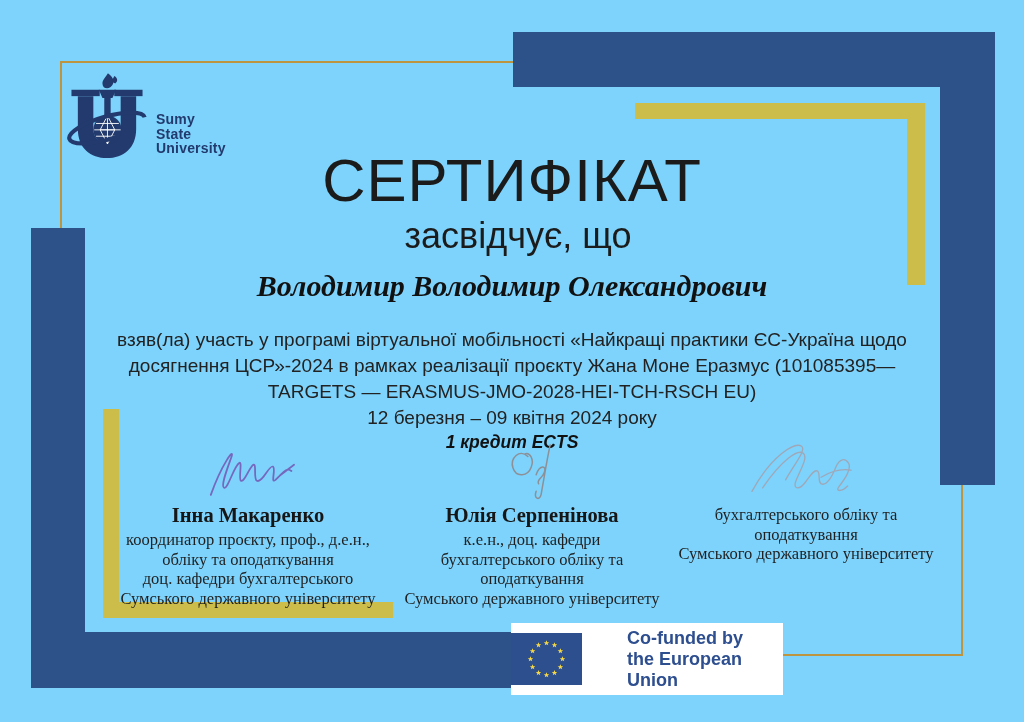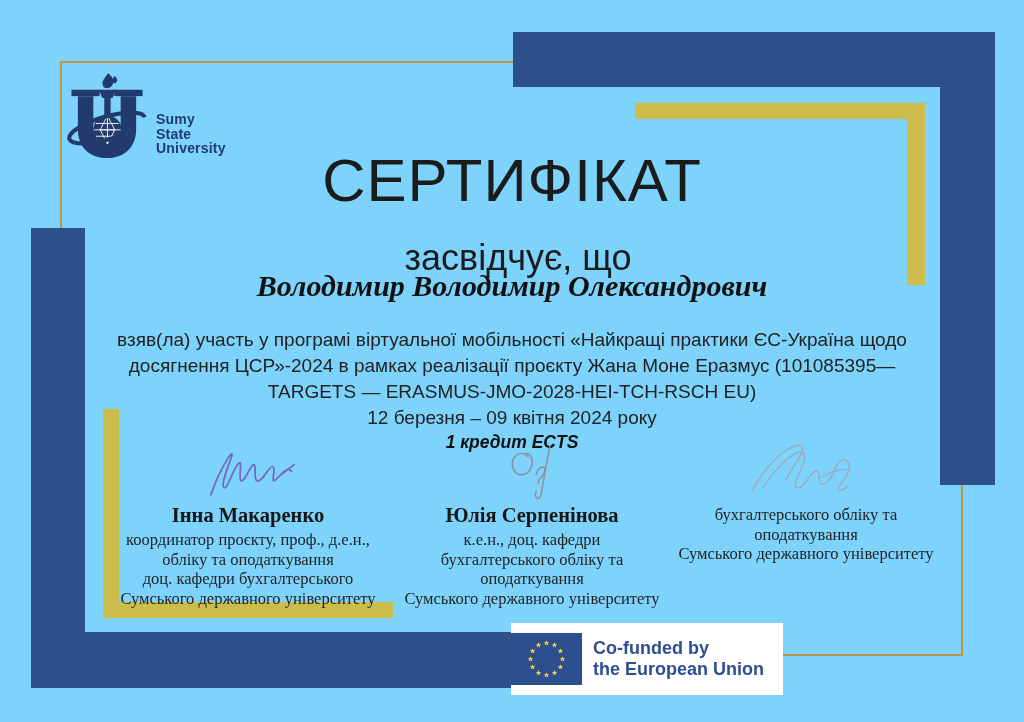--- a/index.html
+++ b/index.html
@@ -42,21 +42,21 @@
   
   .logo{position:absolute;left:66px;top:70px;display:flex;align-items:flex-start;z-index:4;}
   .logo svg{display:block;}
   .logo-text{margin-left:8px;margin-top:42px;color:var(--logo-navy);
     font-weight:bold;font-size:14px;line-height:14.5px;letter-spacing:.2px;}
 
   
   .title{position:absolute;left:0;right:0;top:138px;text-align:center;
     font-size:60px;letter-spacing:1px;color:#1b1b1b;z-index:4;margin-top:8px;}
   .subtitle{position:absolute;left:12px;right:0;top:215px;text-align:center;
-    font-size:36px;color:#1b1b1b;z-index:4;margin-top:22px;}
+    font-size:36px;color:#1b1b1b;z-index:4;}
   .recipient{position:absolute;left:0;right:0;top:269px;text-align:center;
     font-family:"Liberation Serif",serif;font-style:italic;font-weight:bold;
     font-size:30px;color:#111;z-index:4;}
 
   .body-text{position:absolute;left:0;right:0;top:327px;text-align:center;
     font-size:19px;line-height:26px;color:#222;z-index:4;}
   .body-text div{white-space:nowrap;}
   .credit{position:absolute;left:0;right:0;top:432px;text-align:center;
     font-size:17.5px;font-weight:bold;font-style:italic;color:#111;z-index:4;}
 
@@ -70,21 +70,21 @@
   .sig-name{font-family:"Liberation Serif",serif;font-weight:bold;
     font-size:20.5px;color:#161616;margin-top:2px;}
   .sig-role{font-family:"Liberation Serif",serif;font-size:16.5px;
     line-height:19.5px;color:#1f1f1f;margin-top:3px;}
   .s1 path{stroke:var(--ink-purple);}
   .s2 path{stroke:var(--ink-gray);}
   .s3 path{stroke:var(--ink-light);}
 
   
   .eu-block{position:absolute;left:511px;top:623px;width:272px;height:72px;
-    background:#fff;display:flex;align-items:center;z-index:3;}
+    background:#fff;display:flex;align-items:center;z-index:3;gap:34px;}
   .eu-flag{flex:0 0 auto;}
   .eu-text{margin-left:11px;font-weight:bold;font-size:18px;line-height:21px;
     color:var(--eu-text-blue);}
 </style>
 </head>
 <body>
 
 <div class="page">
 
   <div class="frame"></div>

